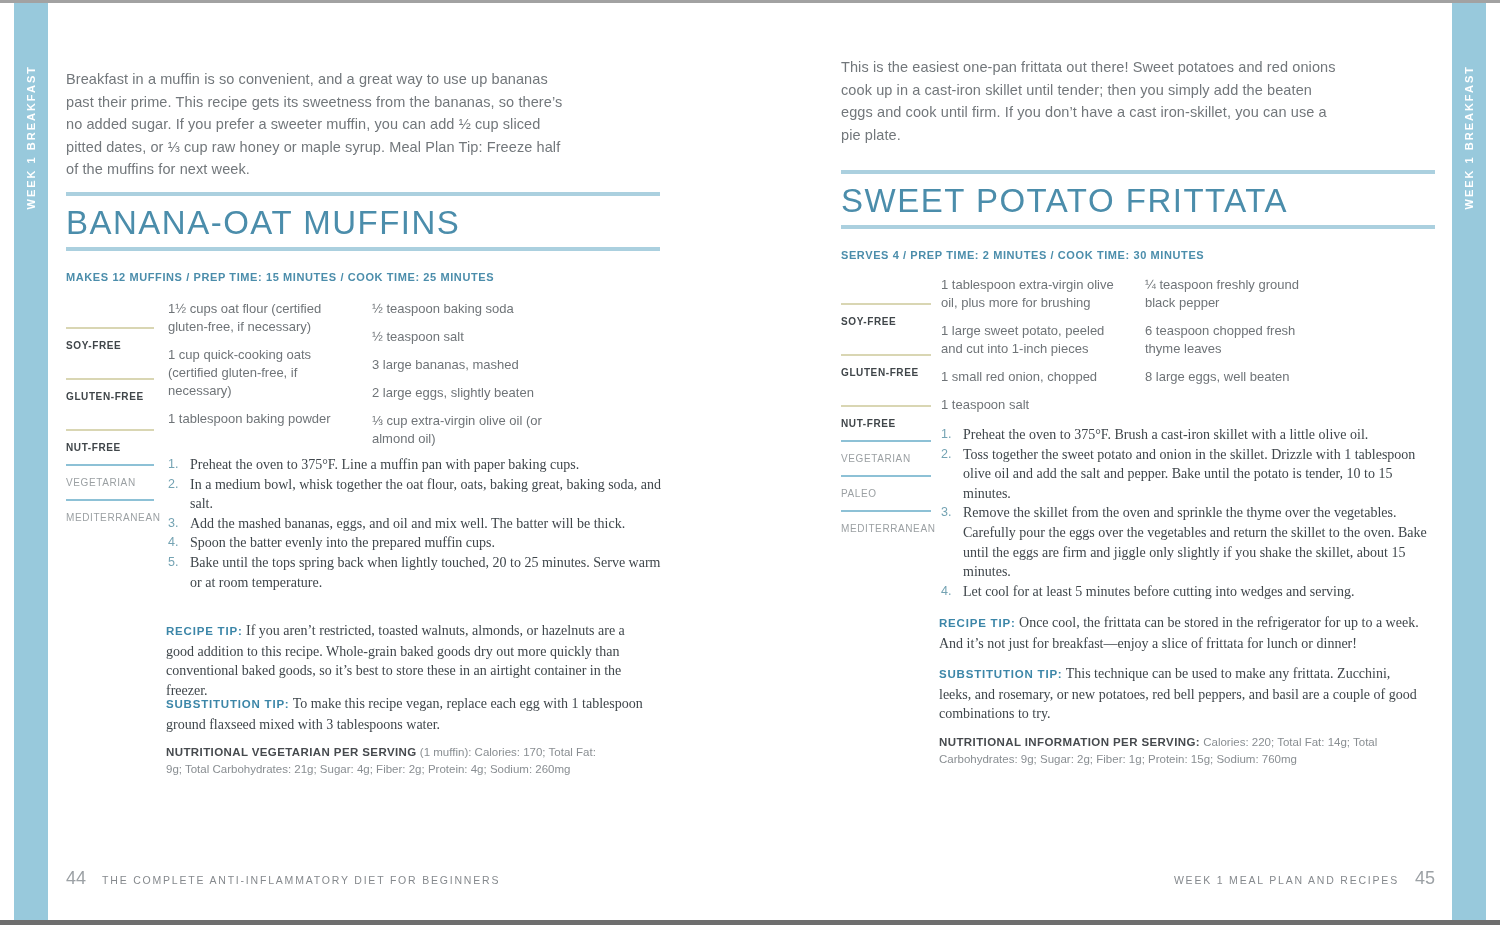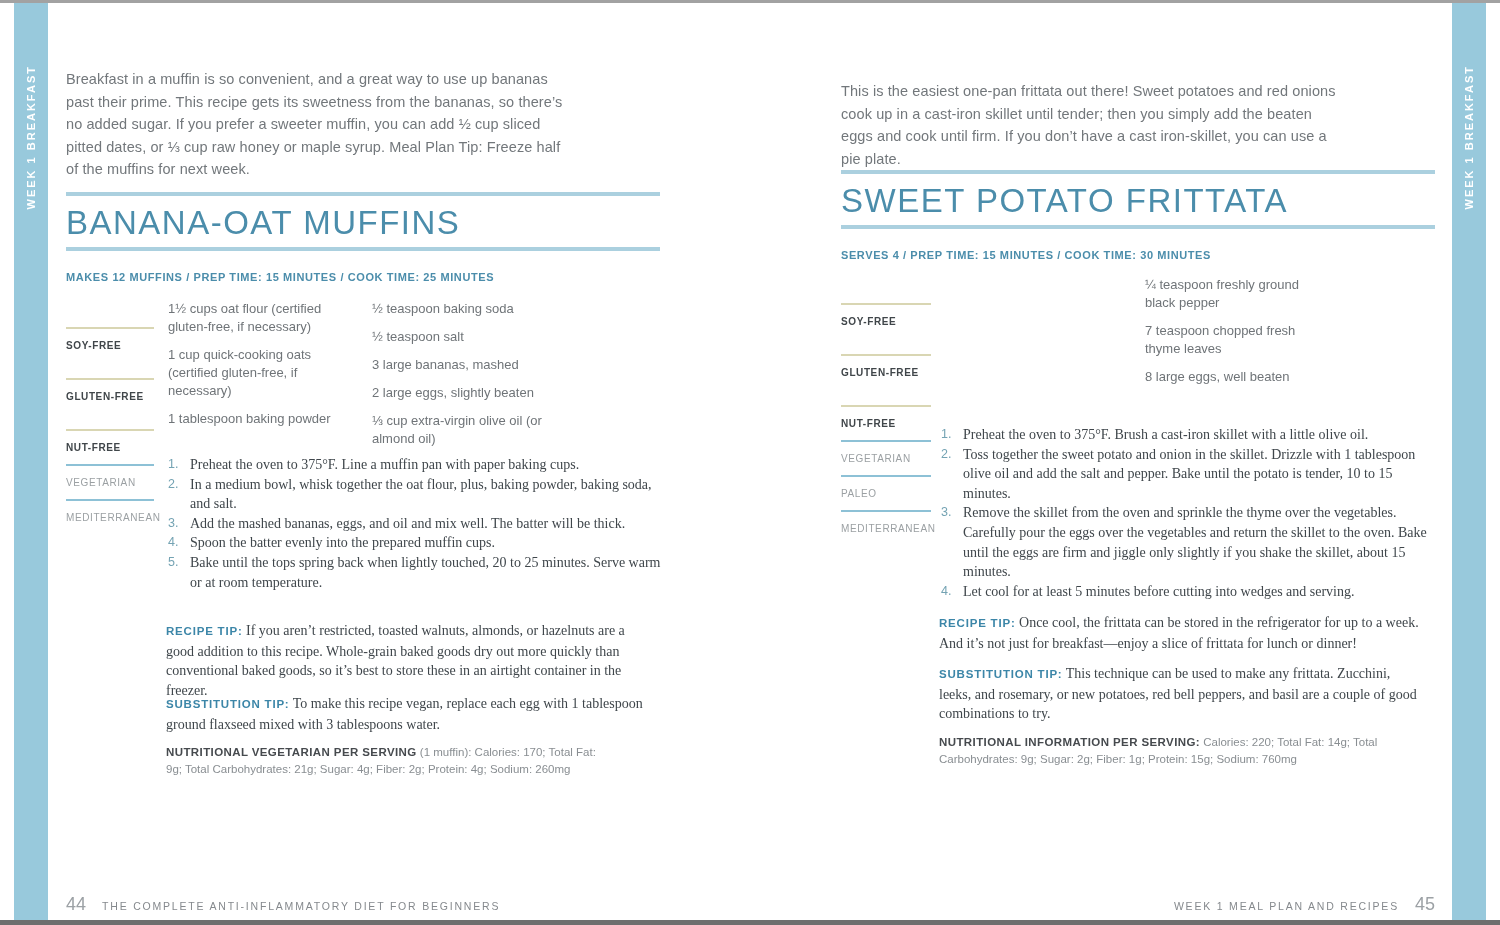--- a/index.html
+++ b/index.html
@@ -37,21 +37,21 @@
   .page.right-page { left: 841px; }
 
   .intro {
     position: absolute; left: 0;
     color: #72777b;
     font-size: 14.5px;
     line-height: 22.5px;
     letter-spacing: 0.1px;
   }
   .left-page .intro { top: 68px; width: 510px; }
-  .right-page .intro { top: 80px; width: 505px; }
+  .right-page .intro { top: 56px; width: 505px; }
 
   .rule { position: absolute; left: 0; width: 594px; height: 4px; background: #abd0df; }
   .left-page .rule.r1 { top: 192px; }
   .left-page .rule.r2 { top: 247px; }
   .right-page .rule.r1 { top: 170px; }
   .right-page .rule.r2 { top: 225px; }
 
   .recipe-title {
     position: absolute; left: 0;
     color: #4b8dab;
@@ -129,21 +129,21 @@
     font-size: 11.5px;
     letter-spacing: 0.8px;
   }
 
   .nutrition { position: absolute; font-size: 11.5px; line-height: 17px; }
   .left-page .nutrition { left: 100px; top: 744px; width: 445px; }
   .right-page .nutrition { left: 98px; top: 734px; width: 475px; }
   .nutrition-label { color: #464a4e; font-weight: bold; letter-spacing: 0.4px; }
   .nutrition-rest { color: #898e92; }
 
-  .footer { position: absolute; top: 868px; display: flex; align-items: baseline; gap: 16px; margin-top: 26px; }
+  .footer { position: absolute; top: 868px; display: flex; align-items: baseline; gap: 16px; }
   .left-page .footer { left: 0; }
   .right-page .footer { left: 0; width: 594px; justify-content: flex-end; }
   .footer .page-num { color: #9ca1a5; font-size: 18px; }
   .footer .footer-text { color: #85898d; font-size: 10.5px; letter-spacing: 1.8px; }
 </style>
 </head>
 <body>
 
 <div class="spread">
   <div class="edge-top"></div>
@@ -185,21 +185,21 @@
     <div class="ing-col c2">
       <div class="ing-item">½ teaspoon baking soda</div>
       <div class="ing-item">½ teaspoon salt</div>
       <div class="ing-item">3 large bananas, mashed</div>
       <div class="ing-item">2 large eggs, slightly beaten</div>
       <div class="ing-item">⅓ cup extra-virgin olive oil (or almond oil)</div>
     </div>
 
     <ol class="directions">
       <li>Preheat the oven to 375°F. Line a muffin pan with paper baking cups.</li>
-      <li>In a medium bowl, whisk together the oat flour, plus, baking powder, baking soda, and salt.</li>
+      <li>In a medium bowl, whisk together the oat flour, oats, baking great, baking soda, and salt.</li>
       <li>Add the mashed bananas, eggs, and oil and mix well. The batter will be thick.</li>
       <li>Spoon the batter evenly into the prepared muffin cups.</li>
       <li>Bake until the tops spring back when lightly touched, 20 to 25 minutes. Serve warm or at room temperature.</li>
     </ol>
 
     <p class="tip recipe"><span class="tip-label">RECIPE TIP:</span><span> If you aren’t restricted, toasted walnuts, almonds, or hazelnuts are a good addition to this recipe. Whole-grain baked goods dry out more quickly than conventional baked goods, so it’s best to store these in an airtight container in the freezer.</span></p>
 
     <p class="tip substitution"><span class="tip-label">SUBSTITUTION TIP:</span><span> To make this recipe vegan, replace each egg with 1 tablespoon ground flaxseed mixed with 3 tablespoons water.</span></p>
 
     <p class="nutrition"><span class="nutrition-label">NUTRITIONAL VEGETARIAN PER SERVING</span><span class="nutrition-rest"> (1 muffin): Calories: 170; Total Fat: 9g; Total Carbohydrates: 21g; Sugar: 4g; Fiber: 2g; Protein: 4g; Sodium: 260mg</span></p>
@@ -210,34 +210,40 @@
     </div>
   </div>
 
   <div class="page right-page">
     <p class="intro">This is the easiest one-pan frittata out there! Sweet potatoes and red onions cook up in a cast-iron skillet until tender; then you simply add the beaten eggs and cook until firm. If you don’t have a cast iron-skillet, you can use a pie plate.</p>
 
     <div class="rule r1"></div>
     <h1 class="recipe-title">SWEET POTATO FRITTATA</h1>
     <div class="rule r2"></div>
 
-    <div class="meta-line">SERVES 4 / PREP TIME: 15 MINUTES / COOK TIME: 30 MINUTES</div>
+    <div class="meta-line">SERVES 4 / PREP TIME: 2 MINUTES / COOK TIME: 30 MINUTES</div>
 
     <div class="tags">
       <div class="tag-row allergen"><span class="tag-label">SOY-FREE</span></div>
       <div class="tag-row allergen"><span class="tag-label">GLUTEN-FREE</span></div>
       <div class="tag-row allergen"><span class="tag-label">NUT-FREE</span></div>
       <div class="tag-row diet"><span class="tag-label">VEGETARIAN</span></div>
       <div class="tag-row diet"><span class="tag-label">PALEO</span></div>
       <div class="tag-row diet"><span class="tag-label">MEDITERRANEAN</span></div>
     </div>
 
+    <div class="ing-col c1">
+      <div class="ing-item">1 tablespoon extra-virgin olive oil, plus more for brushing</div>
+      <div class="ing-item">1 large sweet potato, peeled and cut into 1-inch pieces</div>
+      <div class="ing-item">1 small red onion, chopped</div>
+      <div class="ing-item">1 teaspoon salt</div>
+    </div>
     <div class="ing-col c2">
       <div class="ing-item">¼ teaspoon freshly ground black pepper</div>
-      <div class="ing-item">7 teaspoon chopped fresh thyme leaves</div>
+      <div class="ing-item">6 teaspoon chopped fresh thyme leaves</div>
       <div class="ing-item">8 large eggs, well beaten</div>
     </div>
 
     <ol class="directions">
       <li>Preheat the oven to 375°F. Brush a cast-iron skillet with a little olive oil.</li>
       <li>Toss together the sweet potato and onion in the skillet. Drizzle with 1 tablespoon olive oil and add the salt and pepper. Bake until the potato is tender, 10 to 15 minutes.</li>
       <li>Remove the skillet from the oven and sprinkle the thyme over the vegetables. Carefully pour the eggs over the vegetables and return the skillet to the oven. Bake until the eggs are firm and jiggle only slightly if you shake the skillet, about 15 minutes.</li>
       <li>Let cool for at least 5 minutes before cutting into wedges and serving.</li>
     </ol>
 

